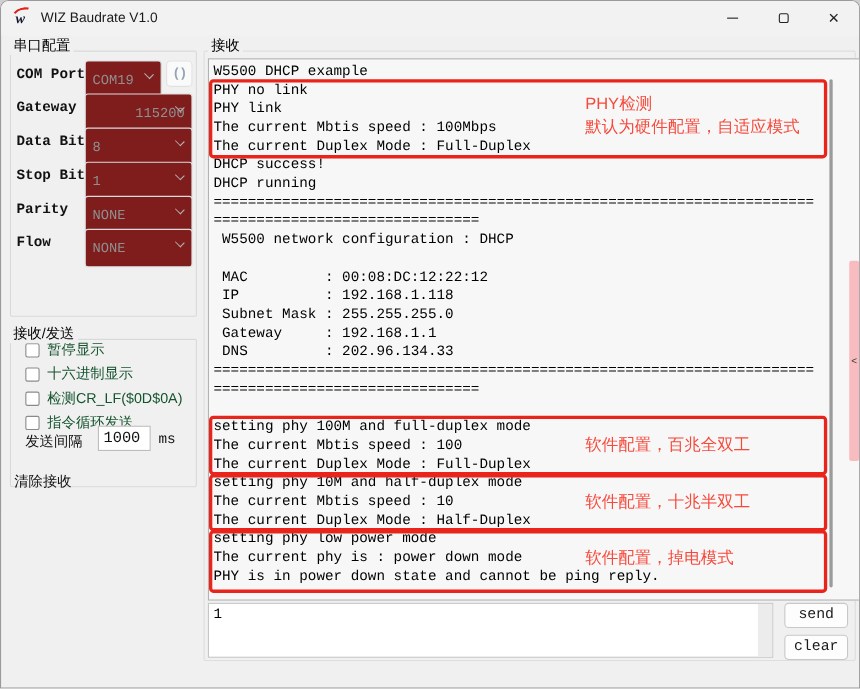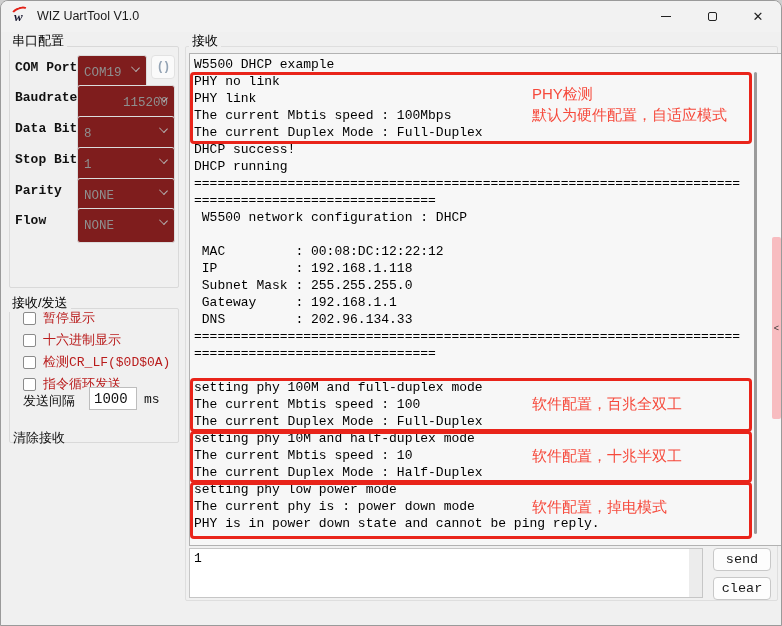--- a/index.html
+++ b/index.html
@@ -38,21 +38,21 @@
     border-right:1.5px solid #b3b3b3; border-bottom:1.5px solid #b3b3b3; transform:rotate(45deg) scale(1,0.8); }
   .btn{ background:#fdfdfd; border:1px solid #c8c8c8; border-radius:4px;
     font:13.5px "Liberation Mono", monospace; color:#1a1a1a; display:flex; align-items:center; justify-content:center; }
   .refresh-btn{ position:absolute; left:150px; top:54px; width:24px; height:24px; background:#fafafa;
     border:1px solid #e2e2e2; border-radius:4px; display:flex; align-items:center; justify-content:center;
     font:700 12px "Liberation Mono", monospace; color:#93a3b4; letter-spacing:-1px; }
   .close-btn{ position:absolute; left:76px; top:241px; width:96px; height:26px; }
   
   .cb-row{ position:absolute; left:22px; display:flex; align-items:center; gap:7px; }
   .cb{ width:13px; height:13px; background:#fff; border:1px solid #8a8a8a; border-radius:2px; flex:0 0 auto; }
-  .cb-text{ font-size:13px; color:#b91c1c; white-space:nowrap;font-family:Liberation Mono, monospace; }
+  .cb-text{ font-size:13px; color:#14532d; white-space:nowrap; }
   .interval-label{ position:absolute; left:22px; top:391px; font-size:13px; color:#111; }
   .interval-input{ position:absolute; left:88px; top:386px; width:48px; height:23px; background:#fff;
     border:1px solid #bdbdbd; font:14px "Liberation Mono", monospace; color:#111; padding:0 4px; }
   .interval-unit{ position:absolute; left:143px; top:391px; font:13px "Liberation Mono", monospace; color:#111; }
   .clear-link{ position:absolute; left:12px; top:428px; font-size:13px; color:#111; }
   
   .terminal{ position:absolute; left:188px; top:52px; width:653px; height:493px;
     background:#f7f7f7; border:1px solid #b2b2b2; overflow:hidden; z-index:2; }
   .term-lines{ position:absolute; left:4px; top:3px; }
   .tl{ height:17px; white-space:pre; font:13px "Liberation Mono", monospace; color:#000; }
@@ -87,21 +87,21 @@
 </head>
 <body>
 
 <div class="window">
 
   <div class="titlebar">
     <div class="logo">
       <span class="w">w</span>
       <span class="arc"></span>
     </div>
-    <span class="win-title">WIZ UartTool V1.0</span>
+    <span class="win-title">WIZ Baudrate V1.0</span>
     <div class="win-btns">
       <div class="win-btn">
           <span class="glyph-min"></span>
         </div>
       <div class="win-btn">
           <span class="glyph-max"></span>
         </div>
       <div class="win-btn">
           <span class="glyph-close">✕</span>
         </div>
@@ -109,21 +109,21 @@
   </div>
 
   <div class="groupbox gb-serial"></div>
   <div class="groupbox gb-rxtx"></div>
   <div class="groupbox gb-recv"></div>
   <span class="gb-label lbl-serial">串口配置</span>
   <span class="gb-label lbl-rxtx">接收/发送</span>
   <span class="gb-label lbl-recv">接收</span>
 
   <span class="fld-label" style="top:59px">COM Port</span>
-  <span class="fld-label" style="top:89px">Baudrate</span>
+  <span class="fld-label" style="top:89px">Gateway</span>
   <span class="fld-label" style="top:120px">Data Bit</span>
   <span class="fld-label" style="top:151px">Stop Bit</span>
   <span class="fld-label" style="top:182px">Parity</span>
   <span class="fld-label" style="top:212px">Flow</span>
 
   <div class="select" style="left:76px; top:54px; width:70px;">
     <span class="val">COM19</span>
     <span class="chev"></span>
   </div>
   <div class="refresh-btn">

